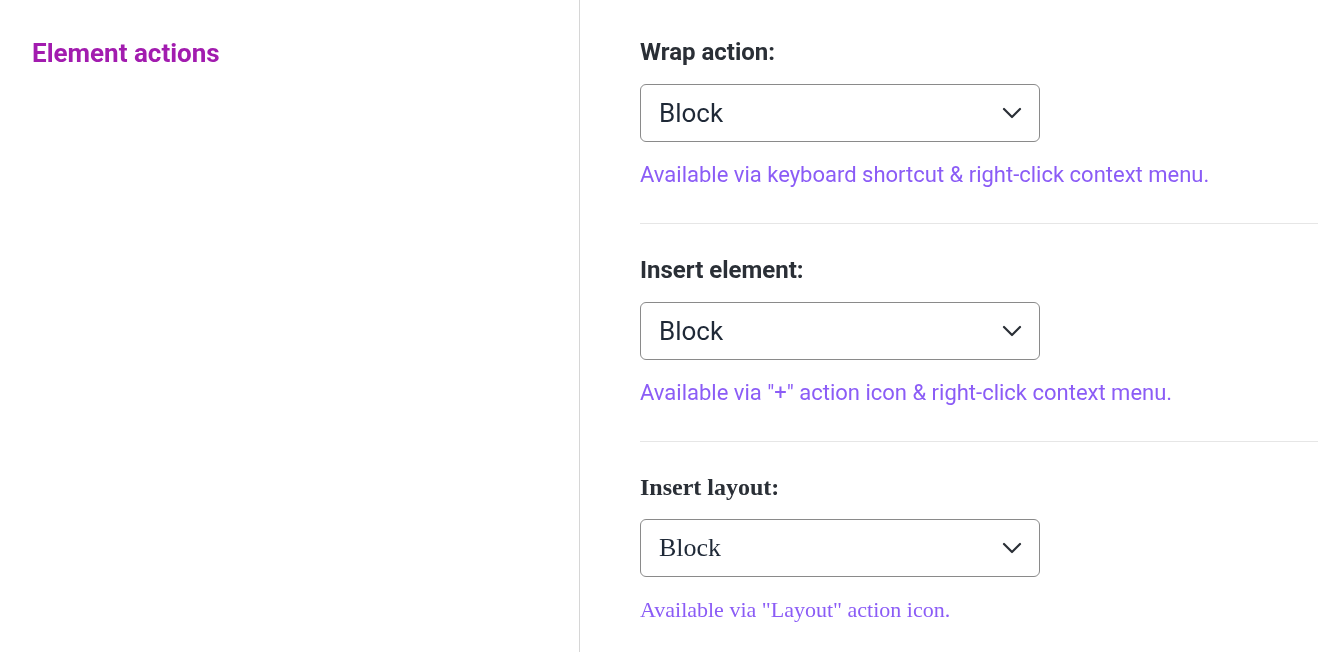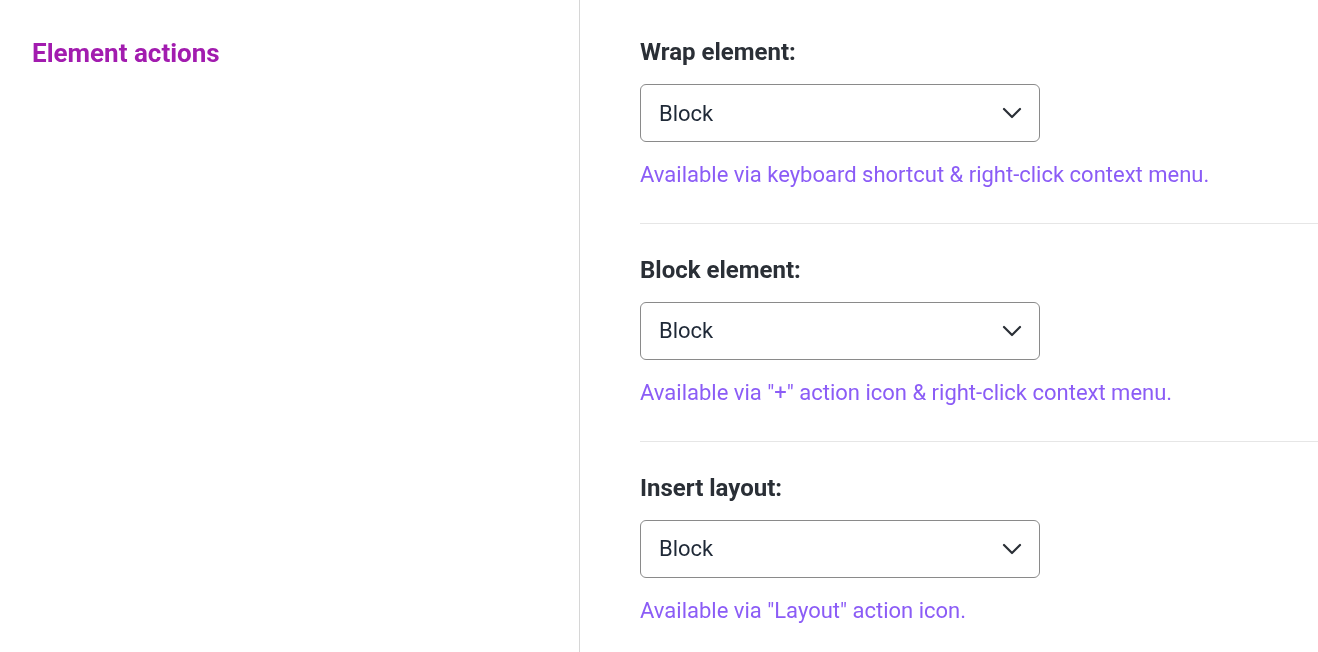--- a/index.html
+++ b/index.html
@@ -36,41 +36,42 @@
     .field-group {
       padding-bottom: 32px;
       margin-bottom: 32px;
       border-bottom: 1px solid #e6e6e6;
       max-width: 680px;
     }
     .field-group:last-child {
       border-bottom: none;
       margin-bottom: 0;
       padding-bottom: 0;
+      font-family: Liberation Serif, serif;
     }
     .field-label {
       font-size: 24px;
       font-weight: 700;
       color: #2a2f36;
       margin-bottom: 18px;
       display: block;
     }
     .select-wrapper {
       position: relative;
       width: 400px;
       margin-bottom: 18px;
     }
     .select-box {
       width: 100%;
       height: 58px;
       border: 1px solid #8a8a8a;
       border-radius: 6px;
       background: #ffffff;
       padding: 0 48px 0 18px;
-      font-size: 22px;
+      font-size: 26px;
       color: #1f2937;
       appearance: none;
       -webkit-appearance: none;
       cursor: pointer;
       display: flex;
       align-items: center;
       text-align: left;
       font-family: inherit;
     }
     .chevron {
@@ -93,34 +94,34 @@
 <body>
 
 <div class="layout">
   <div class="left-col">
     <h2 class="left-title">Element actions</h2>
   </div>
 
   <div class="right-col">
 
     <div class="field-group">
-      <label class="field-label">Wrap element:</label>
+      <label class="field-label">Wrap action:</label>
       <div class="select-wrapper">
         <button class="select-box">Block</button>
         <span class="chevron">
           <svg width="20" height="12" viewBox="0 0 20 12" fill="none">
             <path d="M2 2 L10 10 L18 2" stroke="#2a2f36" stroke-width="2.2" stroke-linecap="round" stroke-linejoin="round"></path>
           </svg>
         </span>
       </div>
       <p class="helper-text">Available via keyboard shortcut &amp; right-click context menu.</p>
     </div>
 
     <div class="field-group">
-      <label class="field-label">Block element:</label>
+      <label class="field-label">Insert element:</label>
       <div class="select-wrapper">
         <button class="select-box">Block</button>
         <span class="chevron">
           <svg width="20" height="12" viewBox="0 0 20 12" fill="none">
             <path d="M2 2 L10 10 L18 2" stroke="#2a2f36" stroke-width="2.2" stroke-linecap="round" stroke-linejoin="round"></path>
           </svg>
         </span>
       </div>
       <p class="helper-text">Available via "+" action icon &amp; right-click context menu.</p>
     </div>

